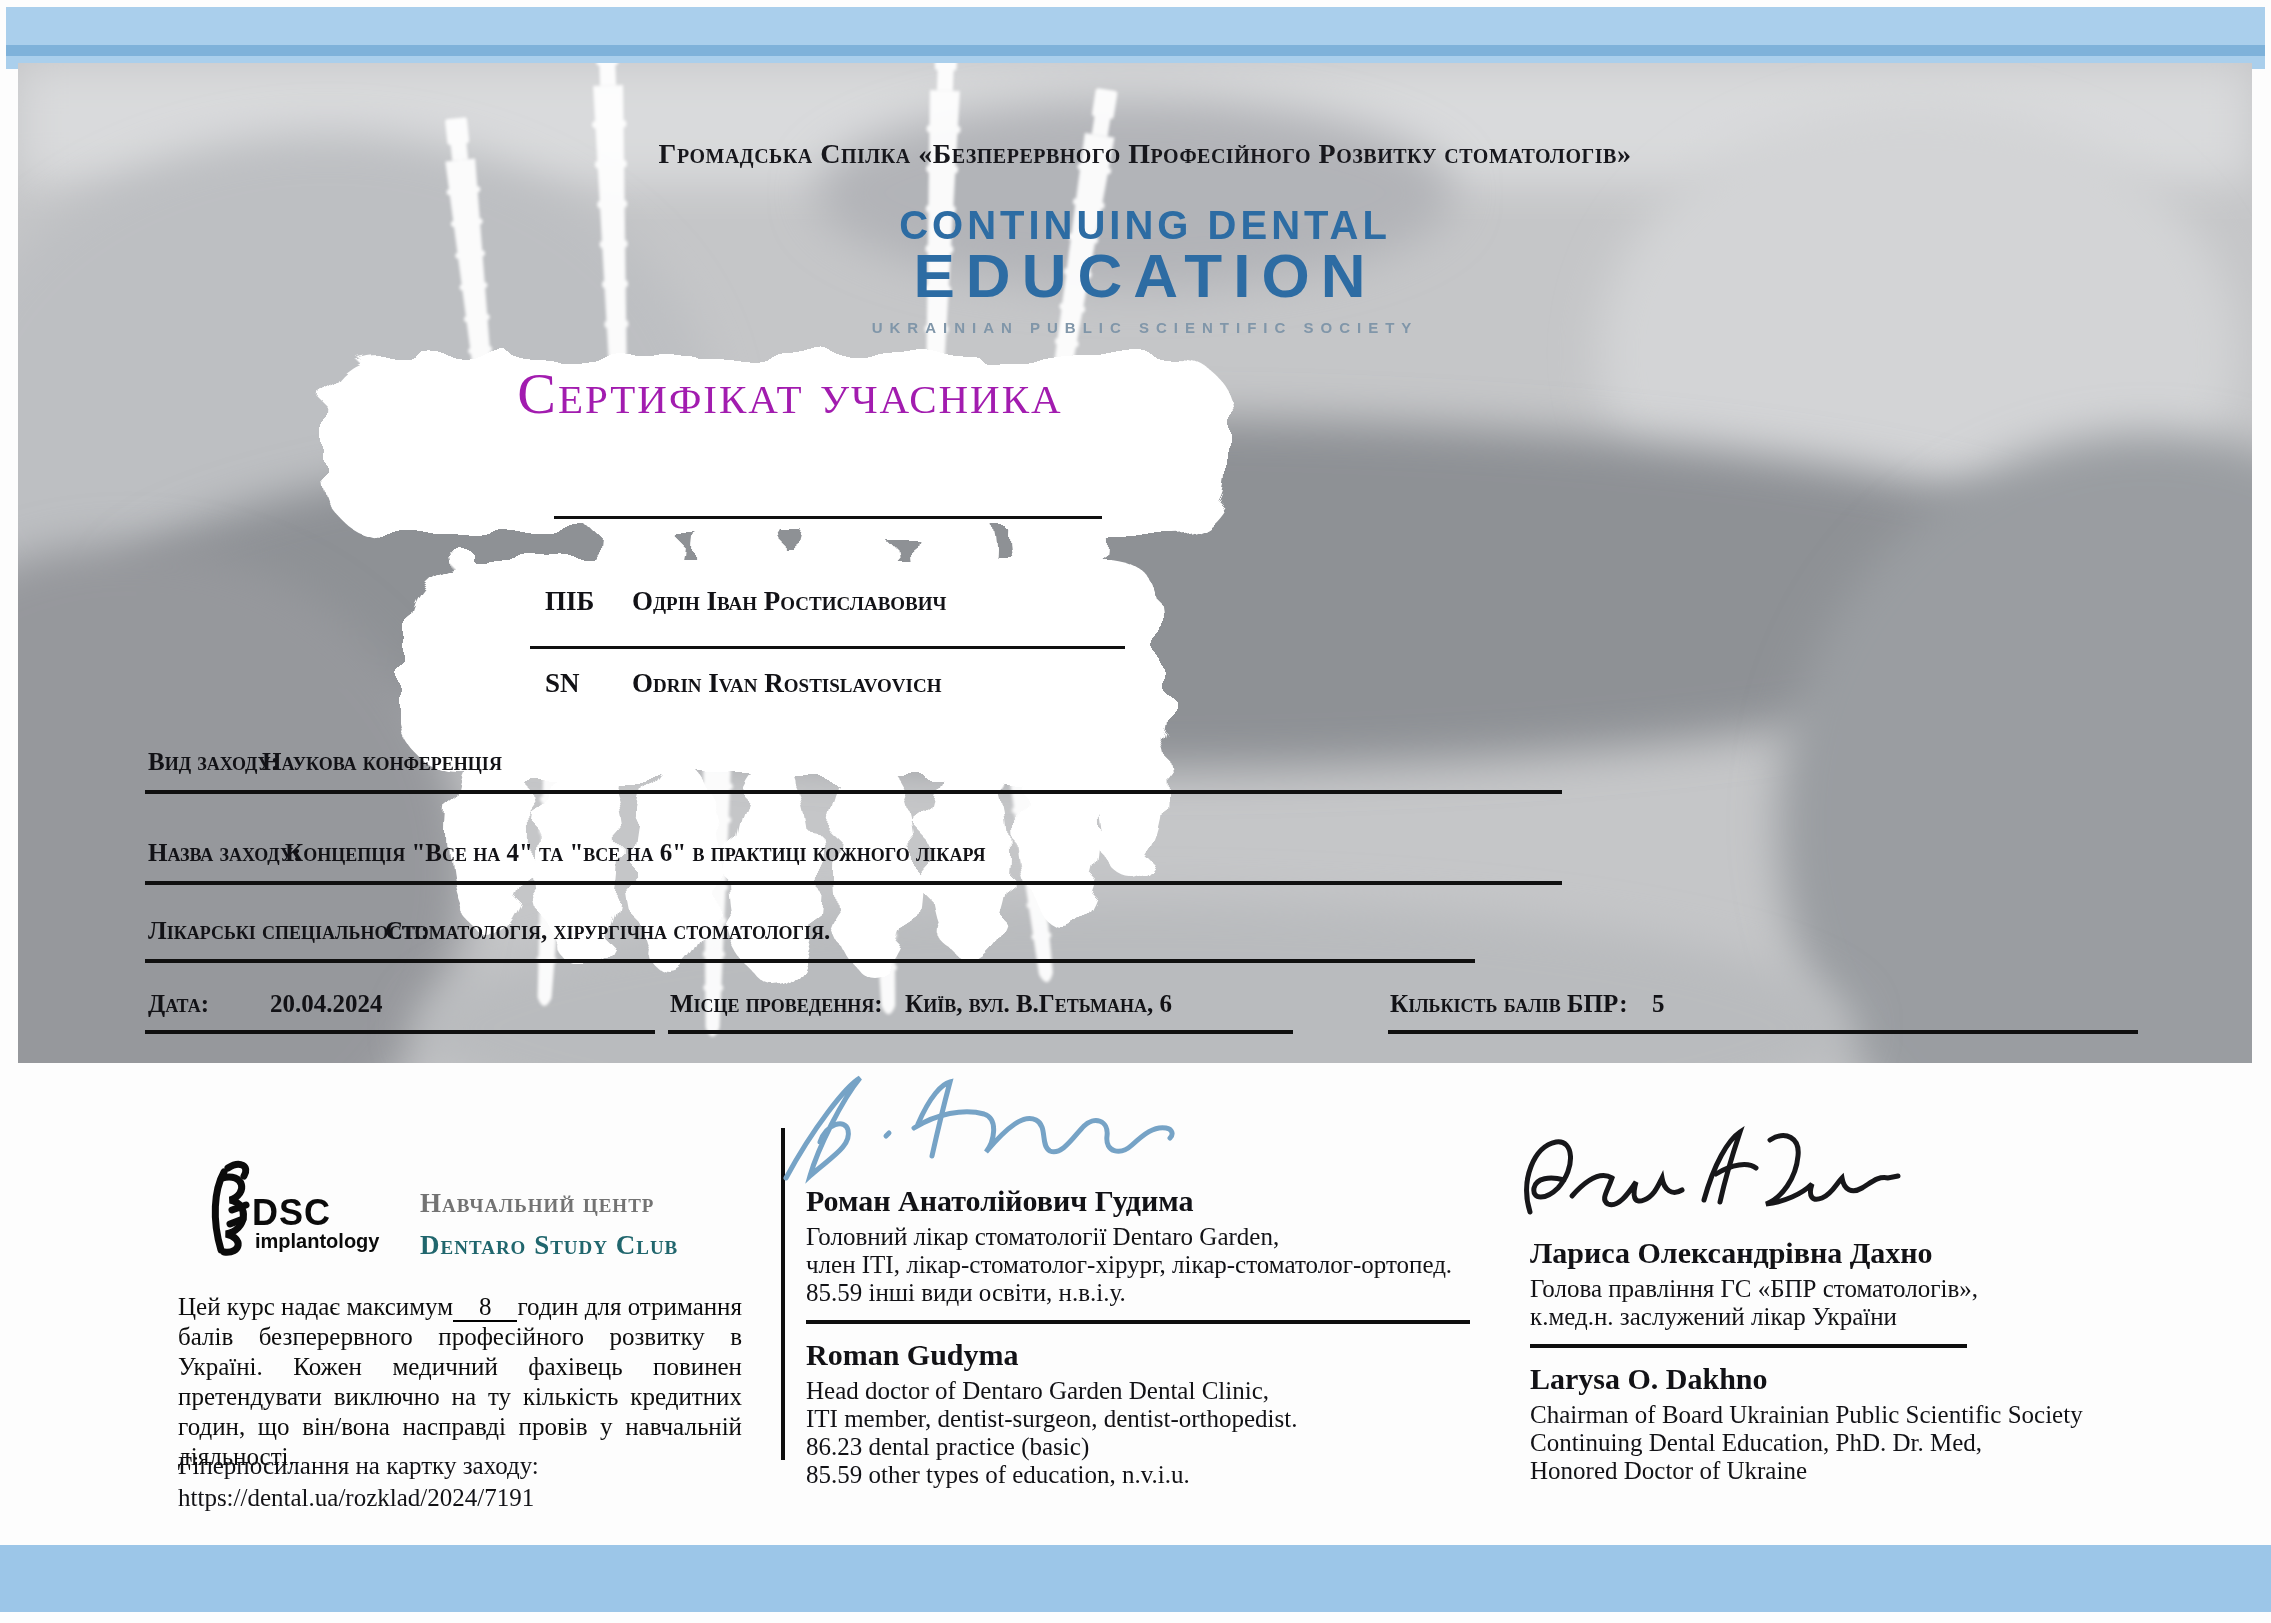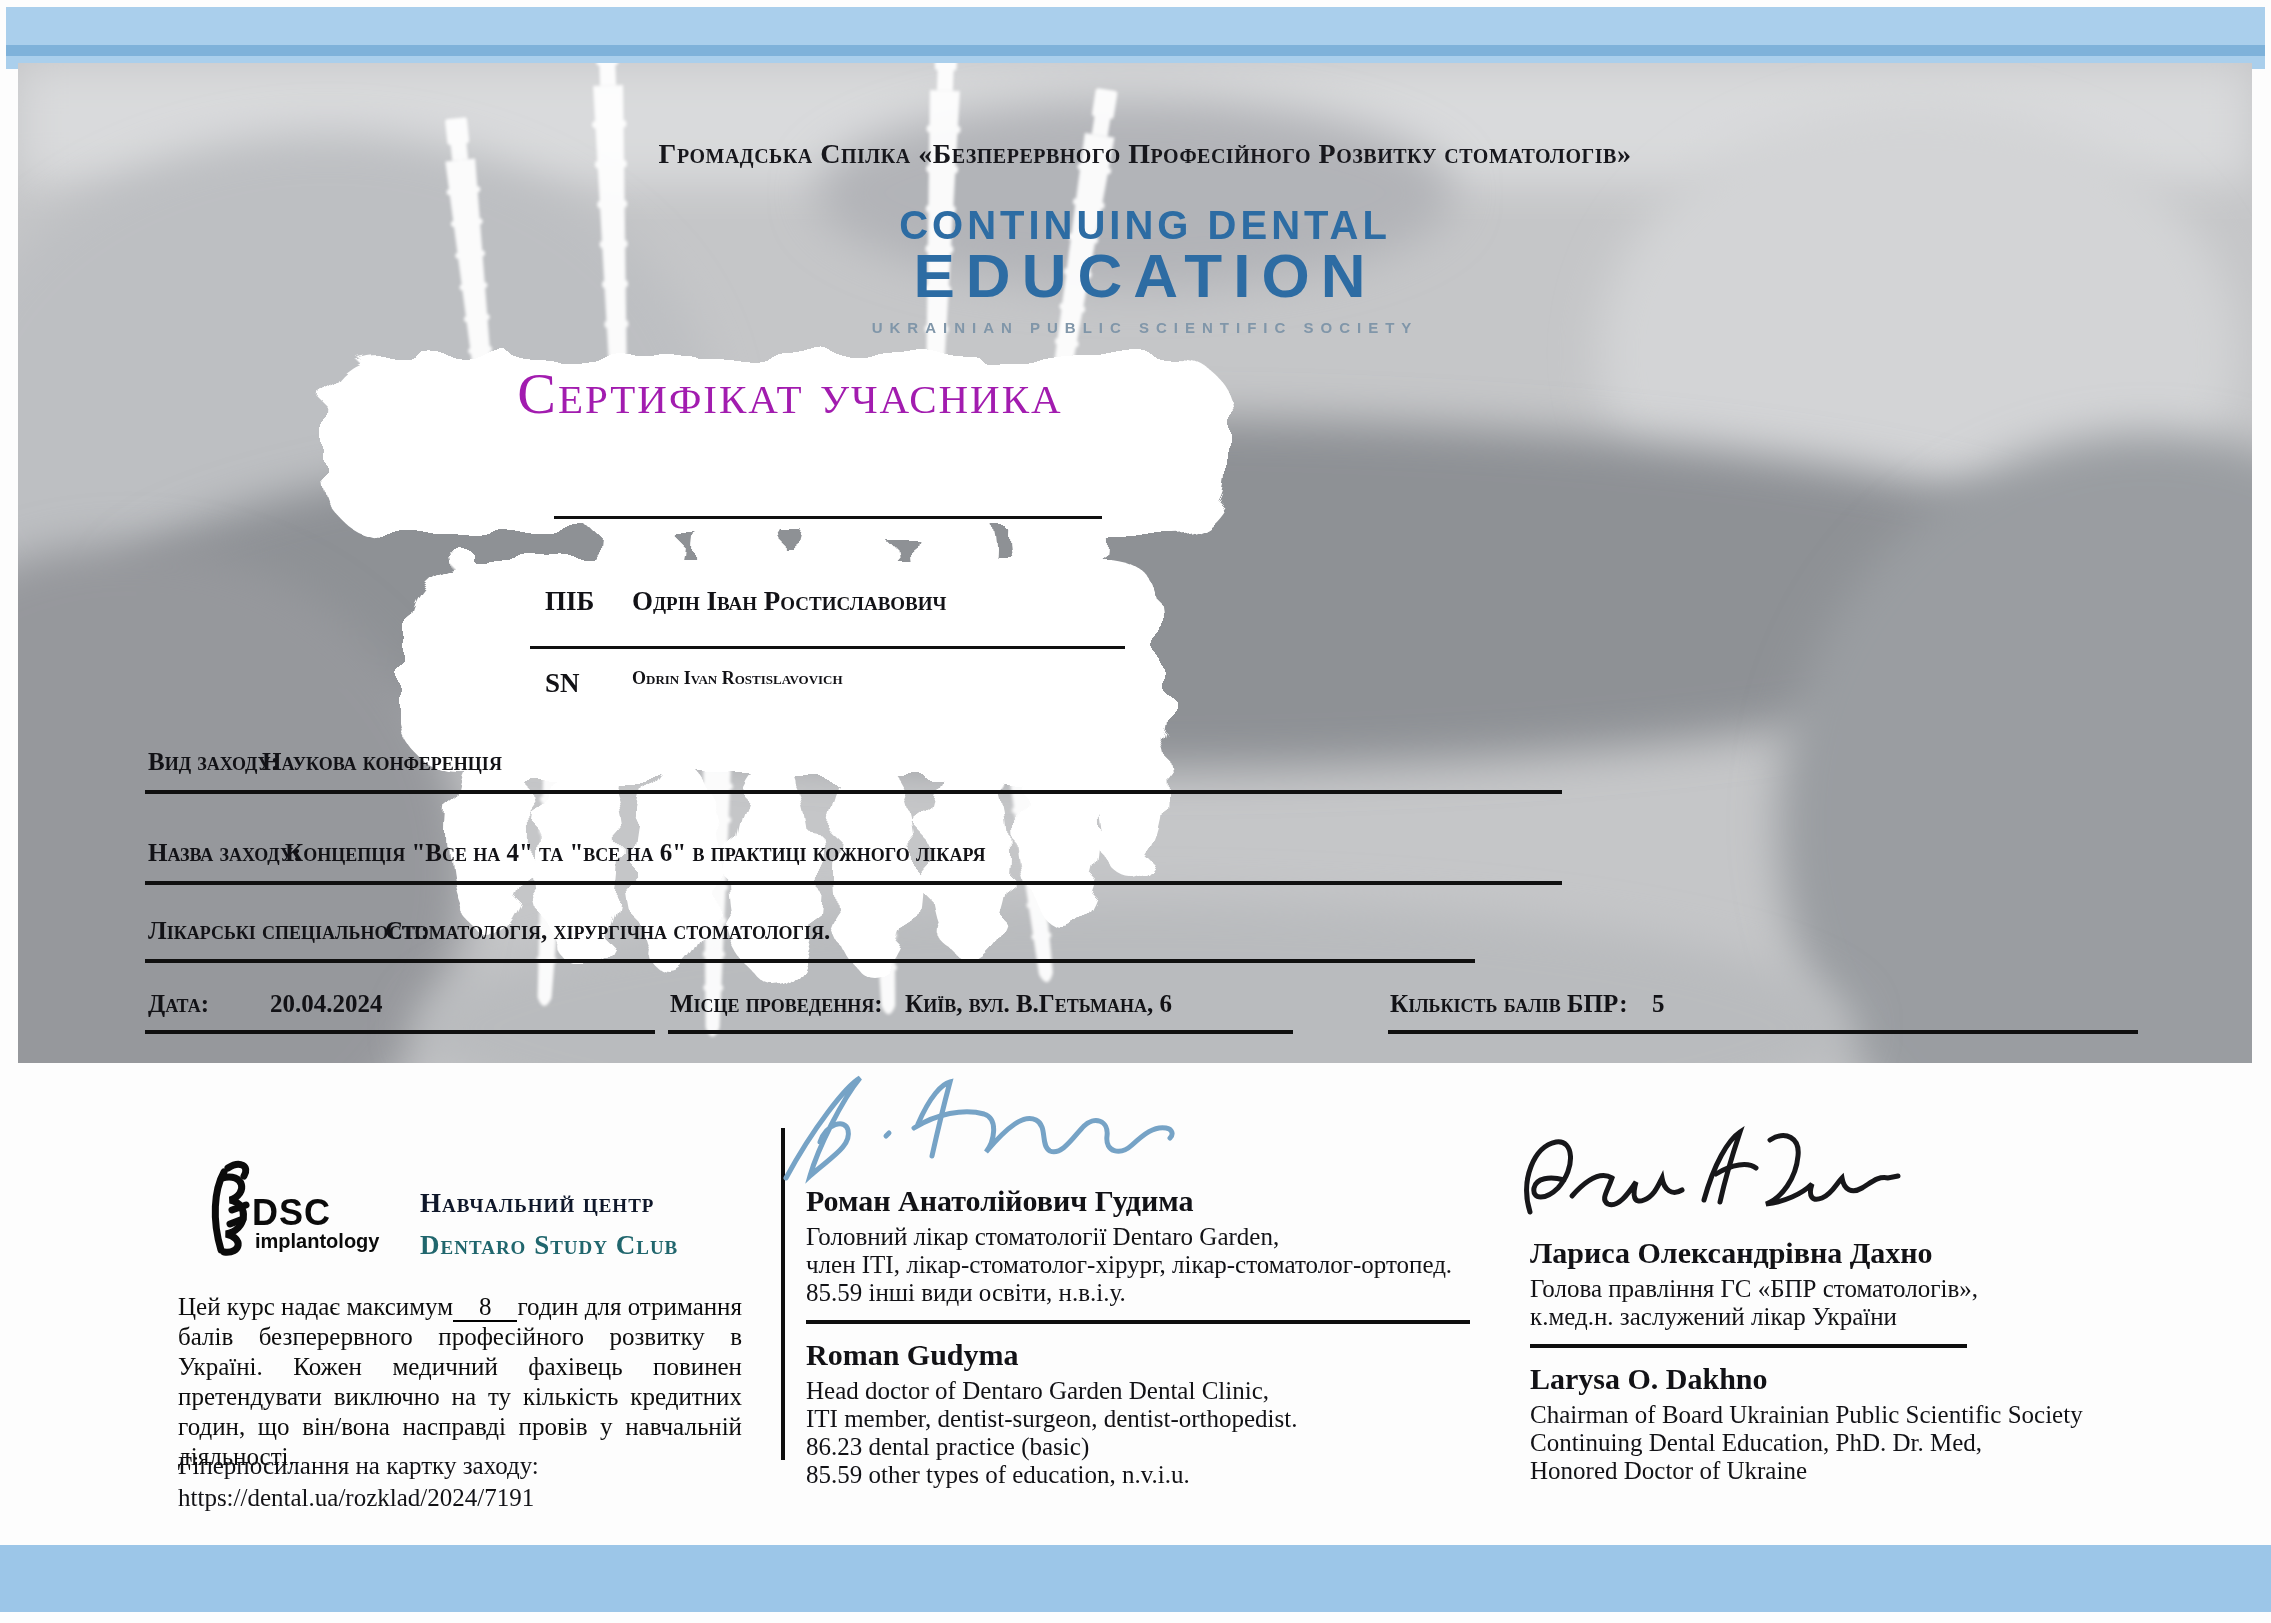--- a/index.html
+++ b/index.html
@@ -31,21 +31,21 @@
                 font-size:58px; letter-spacing:2px; color:#a21caf; }
   .cert-number { position:absolute; left:558px; top:466px; font-weight:700; font-size:31px; letter-spacing:0.5px; }
   .rule { position:absolute; background:#101010; }
   .rule-number { left:554px; top:516px; width:548px; height:3px; }
 
   
   .pib-label { position:absolute; left:545px; top:586px; font-weight:700; font-size:27px; }
   .pib-value { position:absolute; left:632px; top:586px; font-weight:700; font-size:27px; }
   .rule-pib  { left:530px; top:646px; width:595px; height:3px; }
   .sn-label  { position:absolute; left:545px; top:668px; font-weight:700; font-size:27px; }
-  .sn-value  { position:absolute; left:632px; top:668px; font-weight:700; font-size:18px; }
+  .sn-value  { position:absolute; left:632px; top:668px; font-weight:700; font-size:27px; }
 
   
   .f-label, .f-value { position:absolute; font-weight:700; font-size:25px; white-space:nowrap; }
   .r1l { left:148px; top:748px; }  .r1v { left:262px; top:748px; }
   .rule-r1 { left:145px; top:790px; width:1417px; height:4px; }
   .r2l { left:148px; top:839px; }  .r2v { left:285px; top:839px; }
   .rule-r2 { left:145px; top:881px; width:1417px; height:4px; }
   .r3l { left:148px; top:917px;text-align:center; }  .r3v { left:385px; top:917px; }
   .rule-r3 { left:145px; top:959px; width:1330px; height:4px; }
   .r4l { left:148px; top:990px; }  .r4v { left:226px; top:990px;margin-left:44px; }
@@ -54,21 +54,21 @@
   .rule-r5 { left:668px; top:1030px; width:625px; height:4px; }
   .r6l { left:1390px; top:990px; } .r6v { left:1652px; top:990px; }
   .rule-r6 { left:1388px; top:1030px; width:750px; height:4px; }
 
   
   .dsc-mark { position:absolute; left:194px; top:1158px; }
   .dsc-acronym { position:absolute; left:252px; top:1192px; font-family:"Liberation Sans", sans-serif;
                  font-weight:700; font-size:36px; color:#0b0b0b; letter-spacing:1px; }
   .dsc-word { position:absolute; left:255px; top:1230px; font-family:"Liberation Sans", sans-serif;
               font-weight:700; font-size:20px; color:#0b0b0b; }
-  .tc1 { position:absolute; left:420px; top:1188px; font-weight:700; font-size:27px; color:#0f172a; letter-spacing:1px; }
+  .tc1 { position:absolute; left:420px; top:1188px; font-weight:700; font-size:27px; color:#737373; letter-spacing:1px; }
   .tc2 { position:absolute; left:420px; top:1230px; font-weight:700; font-size:27px; color:#20666d; letter-spacing:1px; }
   .credit-note { position:absolute; left:178px; top:1292px; width:564px; text-align:justify;
                  font-size:25px; line-height:30px; color:#0d0d0d; }
   .hours-blank { padding:0 26px; border-bottom:2px solid #000; font-weight:400; }
   .link-label { position:absolute; left:178px; top:1452px; font-size:25px; }
   .link-url   { position:absolute; left:178px; top:1484px; font-size:25px; }
 
   
   .v-divider { position:absolute; left:781px; top:1128px; width:4px; height:332px; background:#0e0e0e; }
   .sig-svg { position:absolute; }

